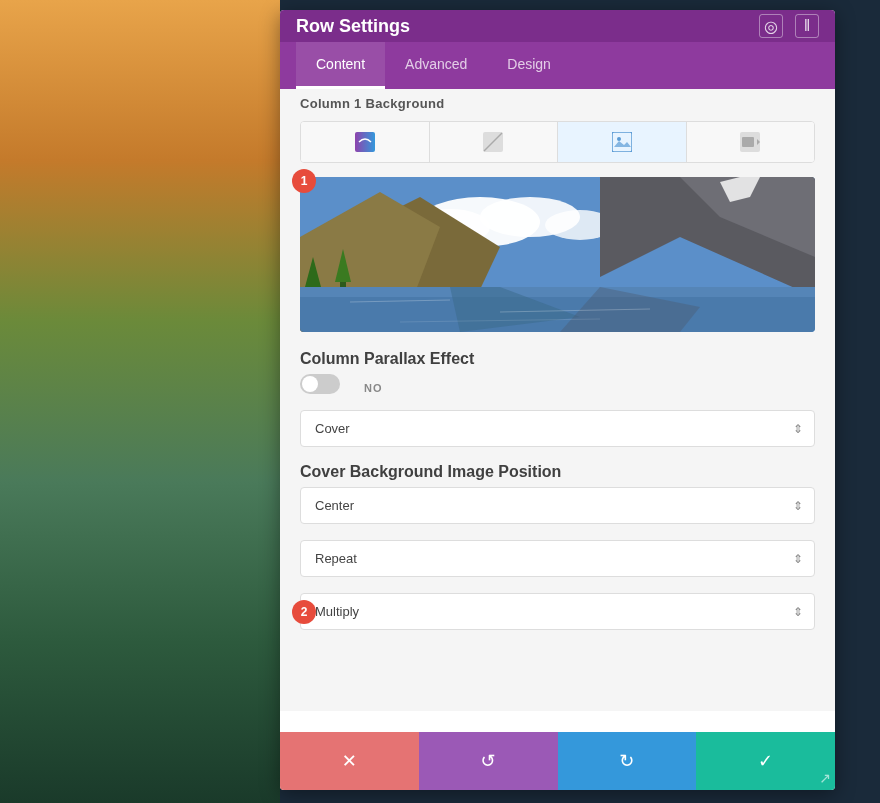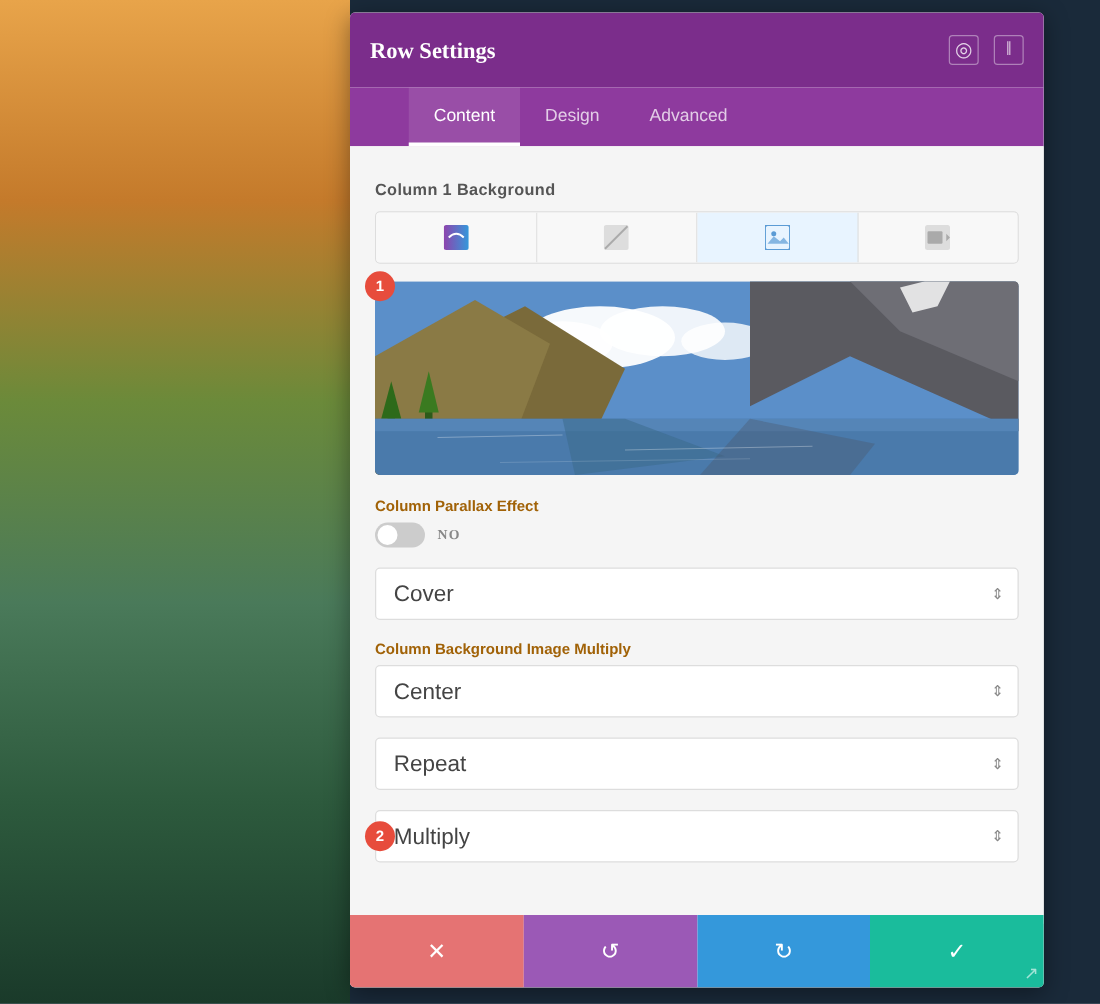--- a/index.html
+++ b/index.html
@@ -41,25 +41,24 @@
       border-radius: 4px;
       overflow: hidden;
       box-shadow: 0 4px 20px rgba(0,0,0,0.4);
       z-index: 10;
     }
 
     
     .panel-header {
       background: #7b2d8b;
       padding: 0 16px;
-      height: 60px;
+      height: 32px;
       display: flex;
       align-items: center;
       justify-content: space-between;
-      font-family: Liberation Serif, serif;
     }
     .panel-title {
       color: #fff;
       font-size: 18px;
       font-weight: 600;
     }
     .panel-header-icons {
       display: flex;
       gap: 12px;
     }
@@ -87,29 +86,28 @@
       color: rgba(255,255,255,0.75);
       font-size: 14px;
       font-weight: 500;
       cursor: pointer;
       border-bottom: 3px solid transparent;
     }
     .tab.active {
       color: #fff;
       border-bottom: 3px solid #fff;
       background: rgba(255,255,255,0.1);
-      margin-left: 31px;
     }
 
     
     .panel-content {
       background: #f5f5f5;
       height: calc(100% - 50px - 50px - 58px);
       overflow-y: auto;
-      padding: 27px 20px;
+      padding: 7px 20px;
     }
 
     
     .section-label {
       font-size: 13px;
       font-weight: 600;
       color: #555;
       margin-bottom: 10px;
       text-transform: none;
       letter-spacing: 0.3px;
@@ -175,32 +173,31 @@
     .mountain-scene {
       width: 100%;
       height: 100%;
     }
 
     
     .setting-group {
       margin-bottom: 16px;
     }
     .setting-label {
-      font-size: 12px;
+      font-size: 16px;
       font-weight: 600;
-      color: #a16207;
+      color: #404040;
       margin-bottom: 6px;
     }
 
     
     .toggle-row {
       display: flex;
-      align-items: center;
-      gap: 10px;
-      font-family: Liberation Serif, serif;
+      align-items: flex-end;
+      gap: 24px;
     }
     .toggle {
       width: 40px;
       height: 20px;
       background: #ccc;
       border-radius: 10px;
       position: relative;
       cursor: pointer;
     }
     .toggle::after {
@@ -224,21 +221,21 @@
     
     .select-wrapper {
       position: relative;
     }
     .select-field {
       width: 100%;
       padding: 10px 14px;
       background: #fff;
       border: 1px solid #ddd;
       border-radius: 4px;
-      font-size: 18px;
+      font-size: 13px;
       color: #444;
       appearance: none;
       cursor: pointer;
     }
     .select-arrow {
       position: absolute;
       right: 12px;
       top: 50%;
       transform: translateY(-50%);
       color: #888;
@@ -318,22 +315,22 @@
   <div class="panel-header">
     <span class="panel-title">Row Settings</span>
     <div class="panel-header-icons">
       <div class="header-icon">◎</div>
       <div class="header-icon">‖</div>
     </div>
   </div>
 
   <div class="tabs">
     <div class="tab active">Content</div>
+    <div class="tab">Advanced</div>
     <div class="tab">Design</div>
-    <div class="tab">Advanced</div>
   </div>
 
   <div class="panel-content">
 
     <div class="setting-group">
       <div class="section-label">Column 1 Background</div>
 
       <div class="bg-type-row">
         <div class="bg-type-btn">
           <svg width="20" height="20" viewBox="0 0 20 20">
@@ -421,21 +418,21 @@
         <select class="select-field">
           <option>Cover</option>
           <option>Contain</option>
           <option>Auto</option>
         </select>
         <span class="select-arrow">⇕</span>
       </div>
     </div>
 
     <div class="setting-group">
-      <div class="setting-label">Column Background Image Multiply</div>
+      <div class="setting-label">Cover Background Image Position</div>
       <div class="select-wrapper">
         <select class="select-field">
           <option>Center</option>
           <option>Top Left</option>
           <option>Top Center</option>
           <option>Top Right</option>
           <option>Center Left</option>
           <option>Center Right</option>
           <option>Bottom Left</option>
           <option>Bottom Center</option>

